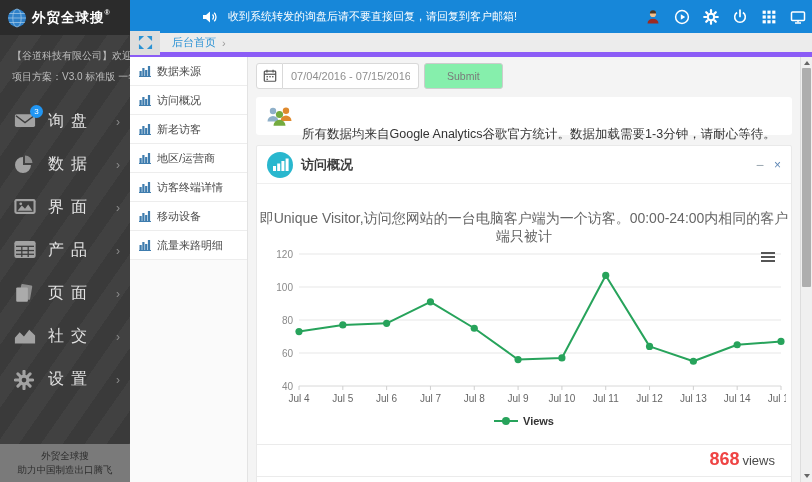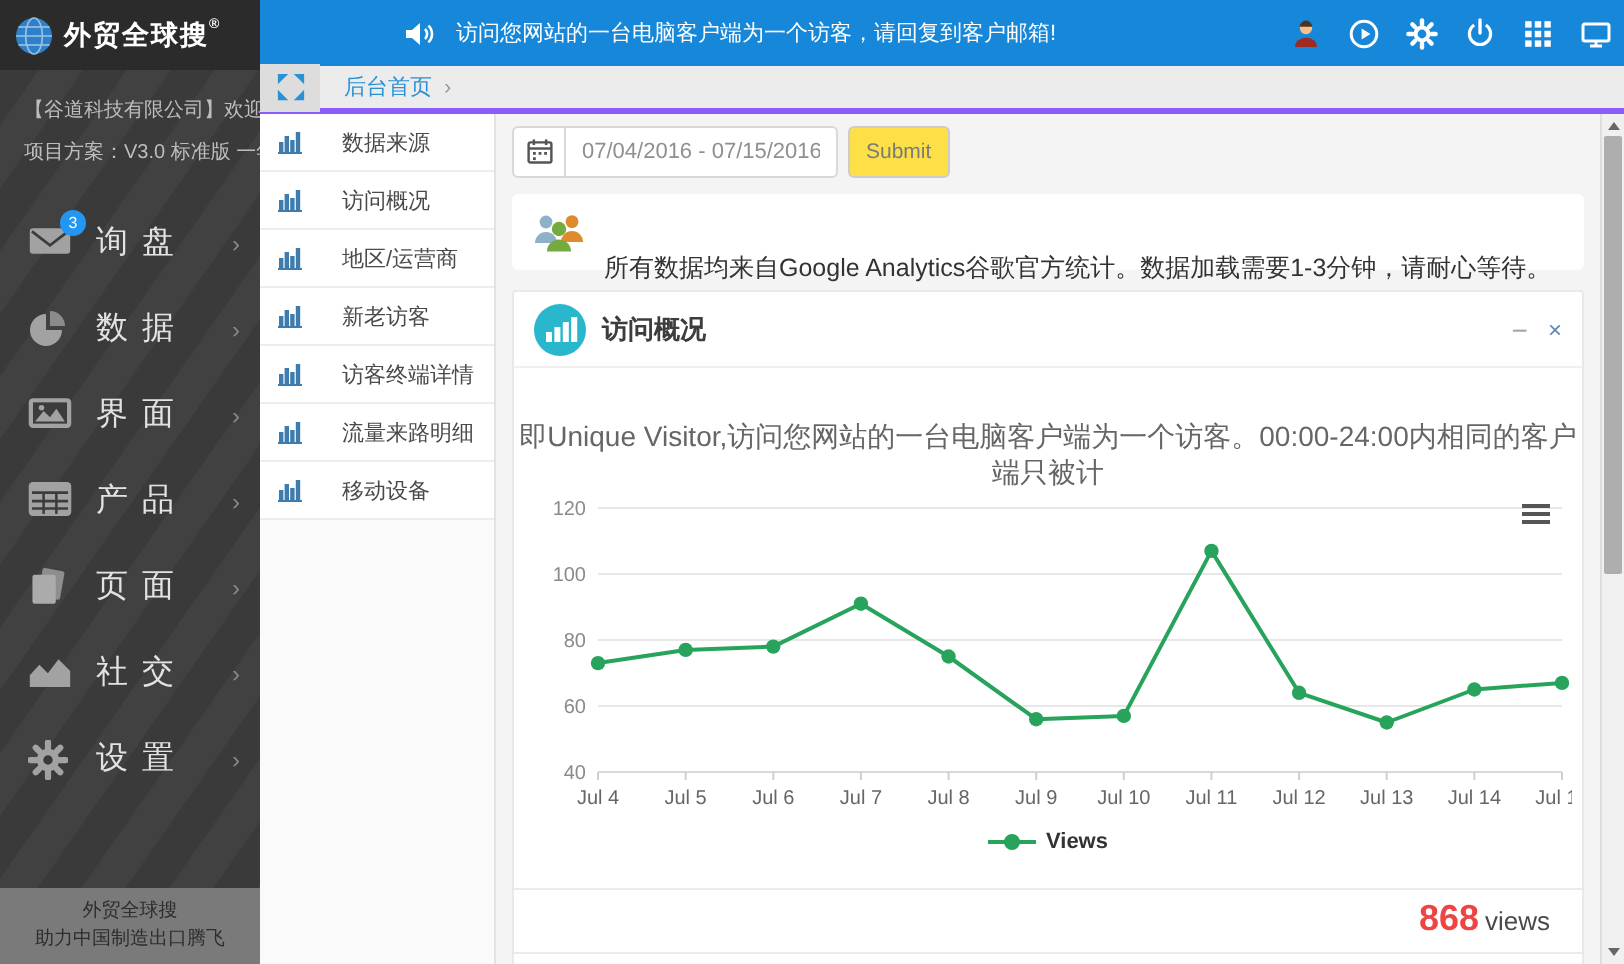--- a/index.html
+++ b/index.html
@@ -30,42 +30,42 @@
   
   .topbar { position:absolute; left:130px; top:0; width:682px; height:33px; background:#1787d9;
     display:flex; align-items:center; }
   .tb-speaker { margin-left:72px; width:16px; height:16px; }
   .tb-notice { color:#fff; font-size:11px; margin-left:10px; white-space:nowrap; }
   .tb-icons { margin-left:auto; display:flex; align-items:center; gap:13px; padding-right:6px; }
   .tb-icon { width:16px; height:16px; cursor:pointer; }
 
   
   .breadcrumb { position:absolute; left:130px; top:33px; width:682px; height:24px; background:#ececec;
-    border-bottom:3px solid #8b5cf6; display:flex; align-items:center; }
+    border-bottom:5px solid #8b5cf6; display:flex; align-items:center; }
   .bc-expand { width:30px; height:24px; background:#ddd; display:flex; align-items:center; justify-content:center; cursor:pointer; }
   .bc-home { color:#2a92d4; font-size:11px; margin-left:12px; cursor:pointer; }
   .bc-sep { color:#9a9a9a; font-size:11px; margin-left:6px; }
 
   
   .submenu { position:absolute; left:130px; top:57px; width:118px; height:425px; background:#fafafa;
     border-right:1px solid #e3e3e3; }
   .sm-item { height:29px; background:#fff; border-bottom:1px solid #ededed; display:flex; align-items:center;
     padding-left:9px; cursor:pointer; }
   .sm-ico { width:12px; height:12px; flex:0 0 12px; }
-  .sm-label { color:#4a4a4a; font-size:11px; margin-left:20px; white-space:nowrap; }
+  .sm-label { color:#4a4a4a; font-size:11px; margin-left:6px; white-space:nowrap; }
 
   
   .main { position:absolute; left:248px; top:57px; width:552px; height:425px; background:#f4f4f4; }
   .toolbar { position:absolute; left:8px; top:6px; height:26px; display:flex; align-items:stretch; }
   .cal-box { width:27px; border:1px solid #d9d9d9; background:#fff; border-radius:3px 0 0 3px;
     display:flex; align-items:center; justify-content:center; cursor:pointer; }
   .date-input { width:136px; border:1px solid #d9d9d9; border-left:none; border-radius:0 3px 3px 0;
     font-size:11px; color:#8f8f8f; padding:0 8px; outline:none; font-family:inherit; }
-  .submit-btn { margin-left:5px; border:1px solid #ccc; background:#fde047; border-radius:3px;
-    color:#7a7a7a; font-size:10.5px; padding:0 8px; cursor:pointer; font-family:inherit;text-align:right; }
+  .submit-btn { margin-left:5px; border:1px solid #ccc; background:#86efac; border-radius:3px;
+    color:#7a7a7a; font-size:10.5px; padding:0 22px; cursor:pointer; font-family:inherit;text-align:right; }
 
   .notice-bar { position:absolute; left:8px; top:40px; width:536px; height:38px; background:#fff;
     border-radius:3px; display:flex; align-items:center; padding:0 10px; }
   .nb-ico { width:28px; height:20px; flex:0 0 28px; }
   .nb-text { color:#333; font-size:12.5px; margin-left:8px; white-space:nowrap;margin-top:36px; }
 
   .panel { position:absolute; left:8px; top:88px; width:536px; height:400px; background:#fff;
     border:1px solid #e9e9e9; border-radius:2px; }
   .panel-header { height:38px; border-bottom:1px solid #efefef; display:flex; align-items:center; padding:0 10px; }
   .ph-circle { width:26px; height:26px; border-radius:50%; background:#29b7ce; display:flex;
@@ -218,21 +218,21 @@
       <div>助力中国制造出口腾飞</div>
     </div>
   </div>
 
   <div class="topbar">
     <svg class="tb-speaker" viewBox="0 0 16 16">
       <polygon points="1,6 4,6 8,2.5 8,13.5 4,10 1,10" fill="#fff"></polygon>
       <path d="M10.5,5.5 a3.5,3.5 0 0 1 0,5" fill="none" stroke="#fff" stroke-width="1.3"></path>
       <path d="M12.2,3.8 a5.8,5.8 0 0 1 0,8.4" fill="none" stroke="#fff" stroke-width="1.3"></path>
     </svg>
-    <span class="tb-notice">访问您网站的一台电脑客户端为一个访客，请回复到客户邮箱!</span>
+    <span class="tb-notice">收到系统转发的询盘后请不要直接回复，请回复到客户邮箱!</span>
     <div class="tb-icons">
       <svg class="tb-icon" viewBox="0 0 16 16">
         <path d="M2.5,14.5 a5.5,4.8 0 0 1 11,0 z" fill="#9c2b23"></path>
         <circle cx="8" cy="5" r="3.1" fill="#f2c18e"></circle>
         <path d="M4.9,4.4 A3.1,3.1 0 0 1 11.1,4.4 Z" fill="#4a3524"></path>
       </svg>
       <svg class="tb-icon" viewBox="0 0 16 16">
         <circle cx="8" cy="8" r="6.4" fill="none" stroke="#fff" stroke-width="1.5"></circle>
         <polygon points="6.8,5.2 11.2,8 6.8,10.8" fill="#fff"></polygon>
       </svg>
@@ -317,69 +317,69 @@
     <div class="sm-item">
       <svg class="sm-ico" viewBox="0 0 12 12">
           <g fill="#3e7cae">
             <rect x="0.5" y="6" width="2.2" height="5"></rect>
             <rect x="3.3" y="3" width="2.2" height="8"></rect>
             <rect x="6.1" y="5" width="2.2" height="6"></rect>
             <rect x="8.9" y="1" width="2.2" height="10"></rect>
             <rect x="0" y="11" width="12" height="1"></rect>
           </g>
         </svg>
+      <span class="sm-label">新老访客</span>
+    </div>
+    <div class="sm-item">
+      <svg class="sm-ico" viewBox="0 0 12 12">
+          <g fill="#3e7cae">
+            <rect x="0.5" y="6" width="2.2" height="5"></rect>
+            <rect x="3.3" y="3" width="2.2" height="8"></rect>
+            <rect x="6.1" y="5" width="2.2" height="6"></rect>
+            <rect x="8.9" y="1" width="2.2" height="10"></rect>
+            <rect x="0" y="11" width="12" height="1"></rect>
+          </g>
+        </svg>
       <span class="sm-label">地区/运营商</span>
     </div>
     <div class="sm-item">
       <svg class="sm-ico" viewBox="0 0 12 12">
           <g fill="#3e7cae">
             <rect x="0.5" y="6" width="2.2" height="5"></rect>
             <rect x="3.3" y="3" width="2.2" height="8"></rect>
             <rect x="6.1" y="5" width="2.2" height="6"></rect>
             <rect x="8.9" y="1" width="2.2" height="10"></rect>
             <rect x="0" y="11" width="12" height="1"></rect>
           </g>
         </svg>
-      <span class="sm-label">新老访客</span>
-    </div>
-    <div class="sm-item">
-      <svg class="sm-ico" viewBox="0 0 12 12">
-          <g fill="#3e7cae">
-            <rect x="0.5" y="6" width="2.2" height="5"></rect>
-            <rect x="3.3" y="3" width="2.2" height="8"></rect>
-            <rect x="6.1" y="5" width="2.2" height="6"></rect>
-            <rect x="8.9" y="1" width="2.2" height="10"></rect>
-            <rect x="0" y="11" width="12" height="1"></rect>
-          </g>
-        </svg>
       <span class="sm-label">访客终端详情</span>
     </div>
     <div class="sm-item">
       <svg class="sm-ico" viewBox="0 0 12 12">
           <g fill="#3e7cae">
             <rect x="0.5" y="6" width="2.2" height="5"></rect>
             <rect x="3.3" y="3" width="2.2" height="8"></rect>
             <rect x="6.1" y="5" width="2.2" height="6"></rect>
             <rect x="8.9" y="1" width="2.2" height="10"></rect>
             <rect x="0" y="11" width="12" height="1"></rect>
           </g>
         </svg>
+      <span class="sm-label">移动设备</span>
+    </div>
+    <div class="sm-item">
+      <svg class="sm-ico" viewBox="0 0 12 12">
+          <g fill="#3e7cae">
+            <rect x="0.5" y="6" width="2.2" height="5"></rect>
+            <rect x="3.3" y="3" width="2.2" height="8"></rect>
+            <rect x="6.1" y="5" width="2.2" height="6"></rect>
+            <rect x="8.9" y="1" width="2.2" height="10"></rect>
+            <rect x="0" y="11" width="12" height="1"></rect>
+          </g>
+        </svg>
       <span class="sm-label">流量来路明细</span>
-    </div>
-    <div class="sm-item">
-      <svg class="sm-ico" viewBox="0 0 12 12">
-          <g fill="#3e7cae">
-            <rect x="0.5" y="6" width="2.2" height="5"></rect>
-            <rect x="3.3" y="3" width="2.2" height="8"></rect>
-            <rect x="6.1" y="5" width="2.2" height="6"></rect>
-            <rect x="8.9" y="1" width="2.2" height="10"></rect>
-            <rect x="0" y="11" width="12" height="1"></rect>
-          </g>
-        </svg>
-      <span class="sm-label">移动设备</span>
     </div>
   </div>
 
   <div class="main">
 
     <div class="toolbar">
       <div class="cal-box">
         <svg viewBox="0 0 16 16" width="14" height="14">
           <rect x="1.5" y="2.5" width="13" height="11.5" rx="1" fill="none" stroke="#555" stroke-width="1.4"></rect>
           <line x1="4.5" y1="0.8" x2="4.5" y2="4" stroke="#555" stroke-width="1.4"></line>

